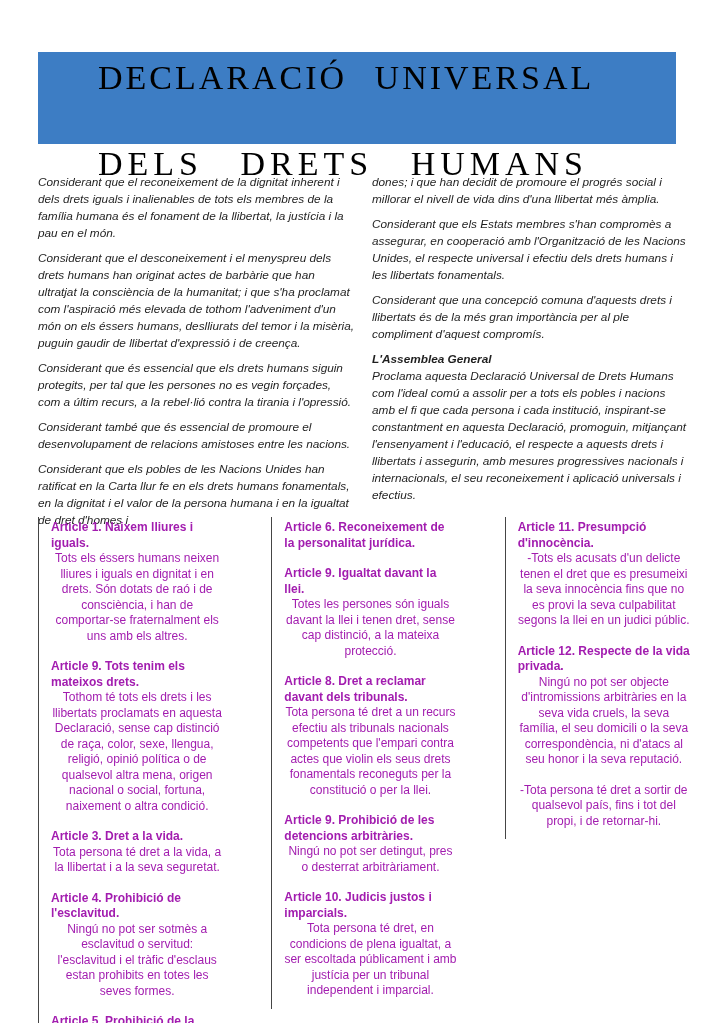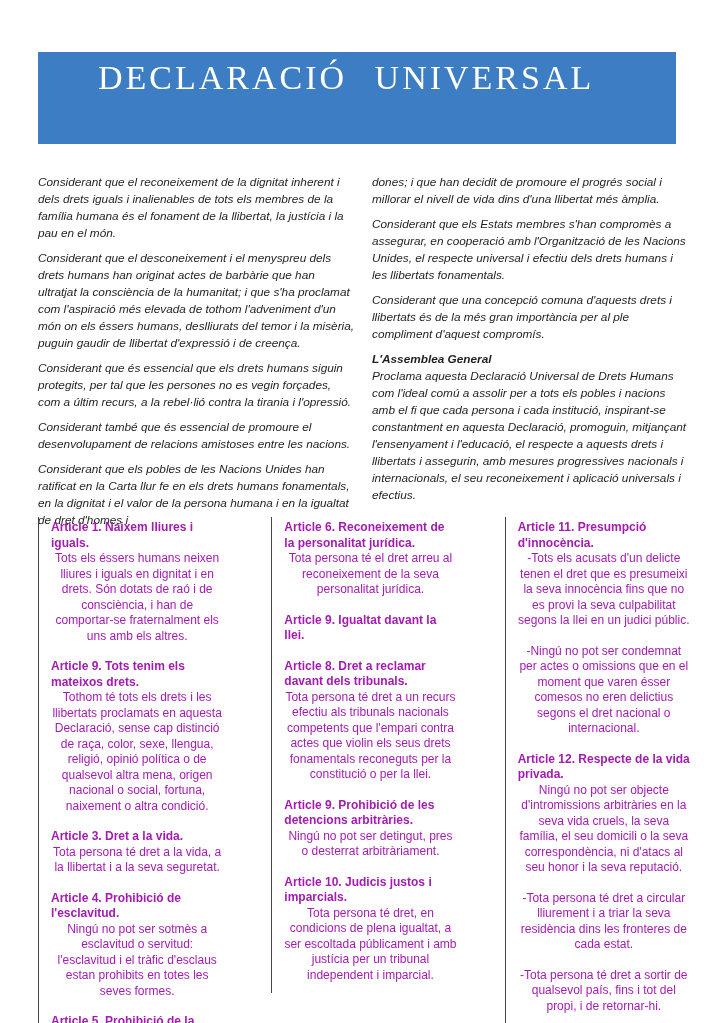--- a/index.html
+++ b/index.html
@@ -20,21 +20,21 @@
     top: 52px;
     width: 638px;
     height: 92px;
     background: #3d7dc4;
     box-sizing: border-box;
     padding: 5px 0 0 60px;
   }
   .banner .title-line {
     font-family: "Liberation Serif", serif;
     font-weight: 400;
-    color: #ffffff;
+    color: #000000;
     font-size: 34px;
     line-height: 42px;
     white-space: nowrap;
   }
   .banner .title-line.l1 { letter-spacing: 3px; word-spacing: 16px; }
   .banner .title-line.l2 { letter-spacing: 5px; word-spacing: 24px; margin-top: 44px; }
 
   
   .preamble {
     position: absolute;
@@ -127,49 +127,47 @@
       </div>
       <div class="article">
         <div class="art-heading">Article 5. Prohibició de la tortura.</div>
         <p>Ningú no pot ser sotmès a tortures ni a penes o tractes cruels, inhumans o degradants.</p>
       </div>
     </div>
 
     <div class="art-col">
       <div class="article">
         <div class="art-heading">Article 6. Reconeixement de la personalitat jurídica.</div>
-        <p>Tota persona té el dret arreu al reconeixement de la seva personalitat jurídica.</p>
       </div>
       <div class="article">
         <div class="art-heading">Article 9. Igualtat davant la llei.</div>
+        <p>Totes les persones són iguals davant la llei i tenen dret, sense cap distinció, a la mateixa protecció.</p>
       </div>
       <div class="article">
         <div class="art-heading">Article 8. Dret a reclamar davant dels tribunals.</div>
         <p>Tota persona té dret a un recurs efectiu als tribunals nacionals competents que l'empari contra actes que violin els seus drets fonamentals reconeguts per la constitució o per la llei.</p>
       </div>
       <div class="article">
         <div class="art-heading">Article 9. Prohibició de les detencions arbitràries.</div>
         <p>Ningú no pot ser detingut, pres o desterrat arbitràriament.</p>
       </div>
       <div class="article">
         <div class="art-heading">Article 10. Judicis justos i imparcials.</div>
         <p>Tota persona té dret, en condicions de plena igualtat, a ser escoltada públicament i amb justícia per un tribunal independent i imparcial.</p>
       </div>
     </div>
 
     <div class="art-col">
       <div class="article">
         <div class="art-heading">Article 11. Presumpció d'innocència.</div>
         <p>-Tots els acusats d'un delicte tenen el dret que es presumeixi la seva innocència fins que no es provi la seva culpabilitat segons la llei en un judici públic.</p>
-        <p>-Ningú no pot ser condemnat per actes o omissions que en el moment que varen ésser comesos no eren delictius segons el dret nacional o internacional.</p>
       </div>
       <div class="article">
         <div class="art-heading">Article 12. Respecte de la vida privada.</div>
         <p>Ningú no pot ser objecte d'intromissions arbitràries en la seva vida cruels, la seva família, el seu domicili o la seva correspondència, ni d'atacs al seu honor i la seva reputació.</p>
       </div>
       <div class="article">
-        <p>-Tota persona té dret a circular lliurement i a triar la seva residència dins les fronteres de cada estat.</p>
         <p>-Tota persona té dret a sortir de qualsevol país, fins i tot del propi, i de retornar-hi.</p>
       </div>
     </div>
 
   </div>
 </div>
 
 </body></html>

